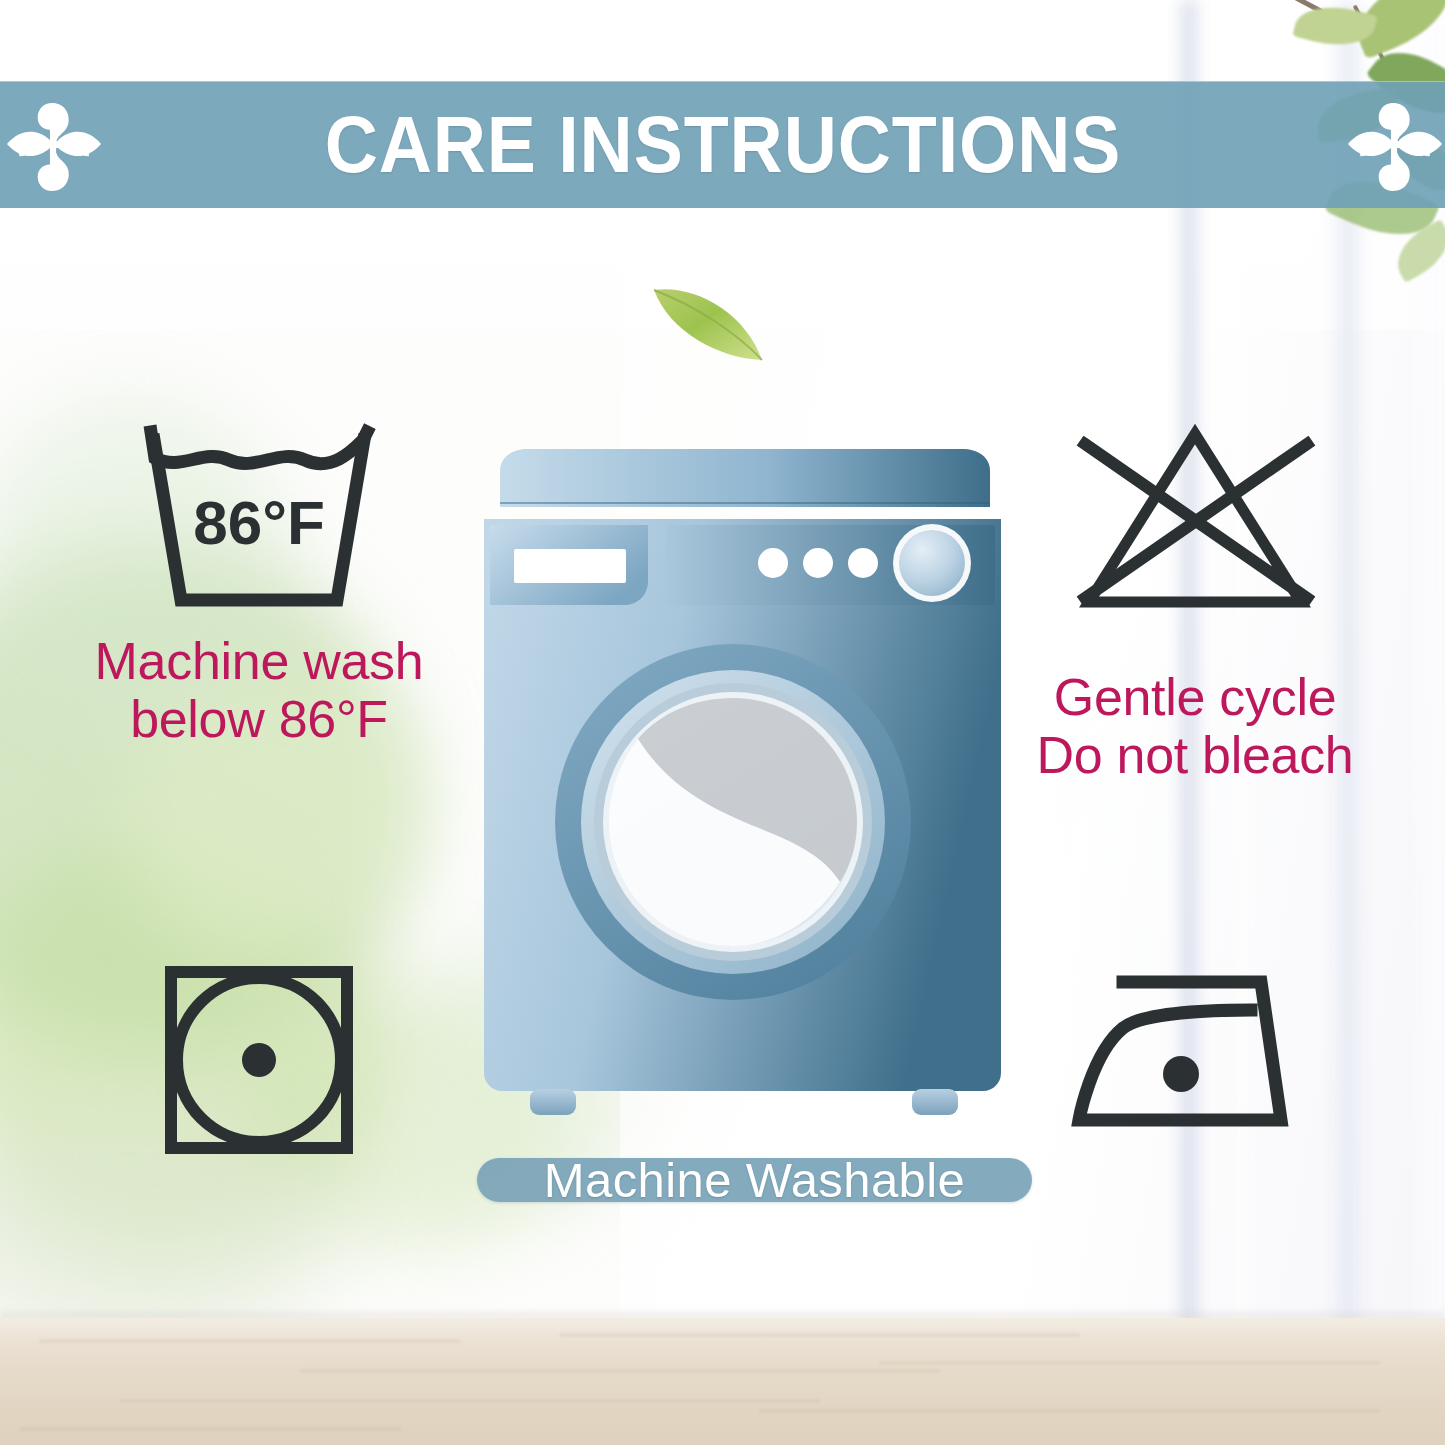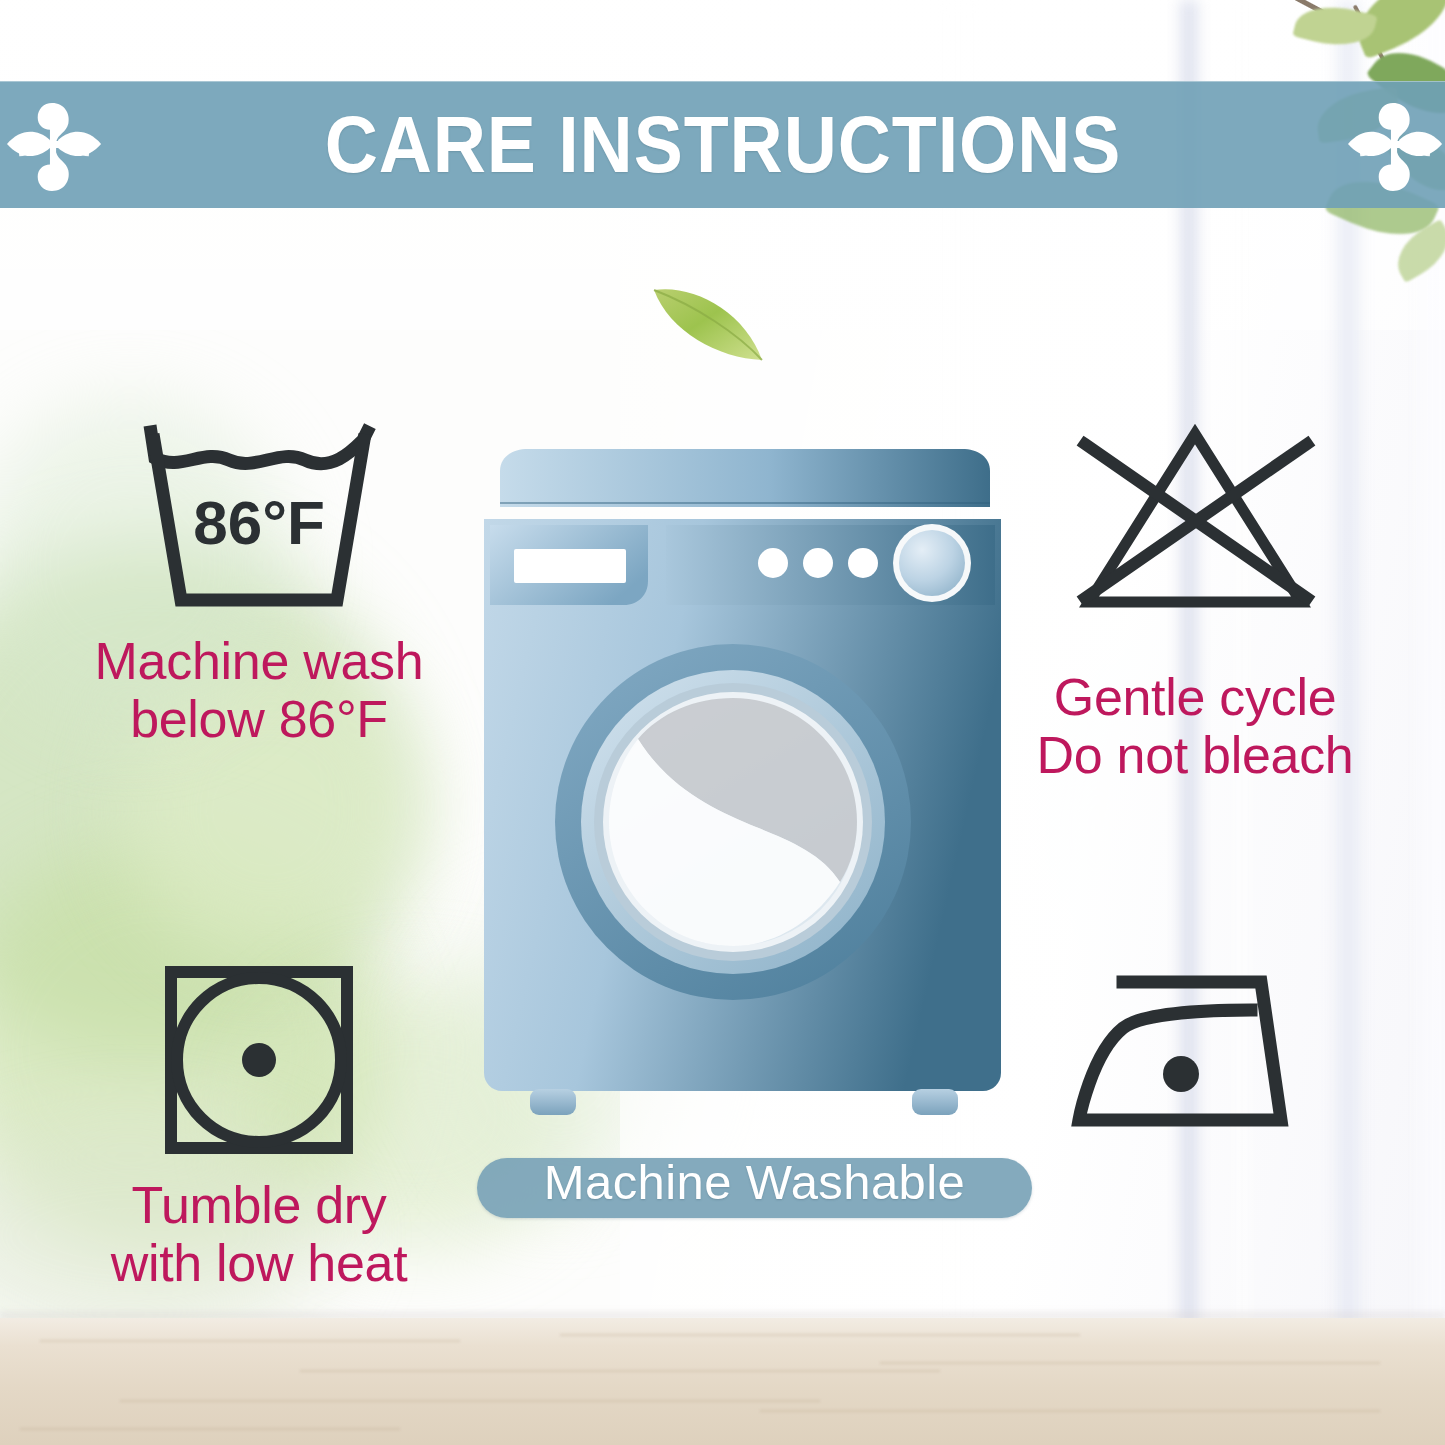--- a/index.html
+++ b/index.html
@@ -73,23 +73,23 @@
   #block-wash  {left:24px;  top:418px;  width:470px;}
   #block-bleach{left:960px; top:418px;  width:470px;gap:36px;}
   #block-dry   {left:24px;  top:962px;  width:470px;}
   #block-iron  {left:960px; top:962px;  width:470px;}
 
   
   #washer{position:absolute;left:470px;top:445px;width:545px;height:680px;}
 
   
   #badge{
-    position:absolute;left:477px;top:1158px;width:555px;height:60px;
+    position:absolute;left:477px;top:1158px;width:555px;height:44px;
     background:rgba(122,163,183,.92);border-radius:31px;
-    display:flex;justify-content:center;
+    display:flex;align-items:center;justify-content:center;
     box-shadow:0 1px 3px rgba(90,120,135,.25);
   }
   #badge .badge-text{
     color:#ffffff;font-size:49px;line-height:1;letter-spacing:.4px;white-space:nowrap;
     text-shadow:0 1px 2px rgba(70,100,118,.35);
   }
 </style>
 </head>
 <body>
 
@@ -195,22 +195,20 @@
   <div class="sym-cap">Gentle cycle
 Do not bleach</div>
 </div>
 
 <div id="block-dry" class="sym-block">
   <svg class="sym-icon" width="220" height="200" viewBox="0 0 220 200">
     <rect x="22" y="10" width="176" height="176" stroke="#2b3033" stroke-width="12" fill="none"></rect>
     <circle cx="110" cy="98" r="82" stroke="#2b3033" stroke-width="12" fill="none"></circle>
     <circle cx="110" cy="98" r="17" fill="#2b3033"></circle>
   </svg>
-  <div class="sym-cap">Tumble dry
-with low heat</div>
 </div>
 
 <div id="block-iron" class="sym-block">
   <svg class="sym-icon" width="260" height="190" viewBox="0 0 260 190">
     <path d="M58,20 L196,20 L216,158 L14,158 C14,158 26,92 58,66 C78,50 150,48 186,48" stroke="#2b3033" stroke-width="13" fill="none" stroke-linejoin="miter" stroke-linecap="square"></path>
     <circle cx="116" cy="112" r="18" fill="#2b3033"></circle>
   </svg>
 </div>
 
 <svg id="washer" viewBox="0 0 545 680">

